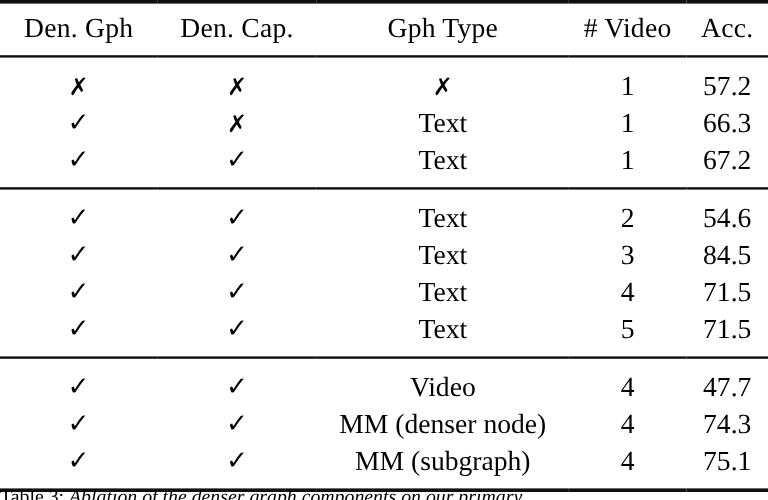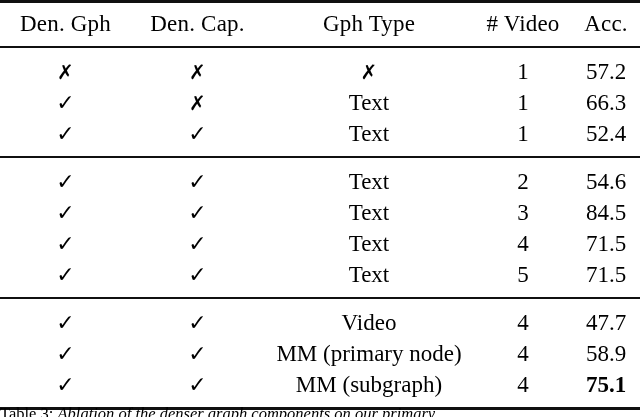--- a/index.html
+++ b/index.html
@@ -70,21 +70,21 @@
   .mark {
     font-family: "DejaVu Sans", sans-serif;
     font-size: 21px;
     font-weight: bold;
     line-height: 1;
   }
   .mark.check { font-size: 22px; }
   .mark.cross { font-size: 20px; }
 
   td.acc { font-variant-numeric: lining-nums; }
-  td.acc.best { font-weight: bold; }
+  td.acc.best { font-weight: normal; }
 
   
   .caption {
     position: absolute;
     left: 0;
     top: 404px;
     width: 640px;
     font-size: 16.5px;
     line-height: 19px;
     text-align: left;
@@ -137,21 +137,21 @@
         <td class="mark cross">✗</td>
         <td>Text</td>
         <td>1</td>
         <td class="acc">66.3</td>
       </tr>
       <tr class="block-last">
         <td class="mark check">✓</td>
         <td class="mark check">✓</td>
         <td>Text</td>
         <td>1</td>
-        <td class="acc">52.4</td>
+        <td class="acc">67.2</td>
       </tr>
       <tr class="rule-mid">
         <td colspan="5"></td>
       </tr>
     </tbody>
 
     <tbody>
       <tr class="block-first">
         <td class="mark check">✓</td>
         <td class="mark check">✓</td>
@@ -189,23 +189,23 @@
       <tr class="block-first">
         <td class="mark check">✓</td>
         <td class="mark check">✓</td>
         <td>Video</td>
         <td>4</td>
         <td class="acc">47.7</td>
       </tr>
       <tr>
         <td class="mark check">✓</td>
         <td class="mark check">✓</td>
-        <td>MM (primary node)</td>
-        <td>4</td>
-        <td class="acc">58.9</td>
+        <td>MM (denser node)</td>
+        <td>4</td>
+        <td class="acc">74.3</td>
       </tr>
       <tr class="block-last">
         <td class="mark check">✓</td>
         <td class="mark check">✓</td>
         <td>MM (subgraph)</td>
         <td>4</td>
         <td class="acc best">75.1</td>
       </tr>
       <tr class="rule-bottom">
         <td colspan="5"></td>

